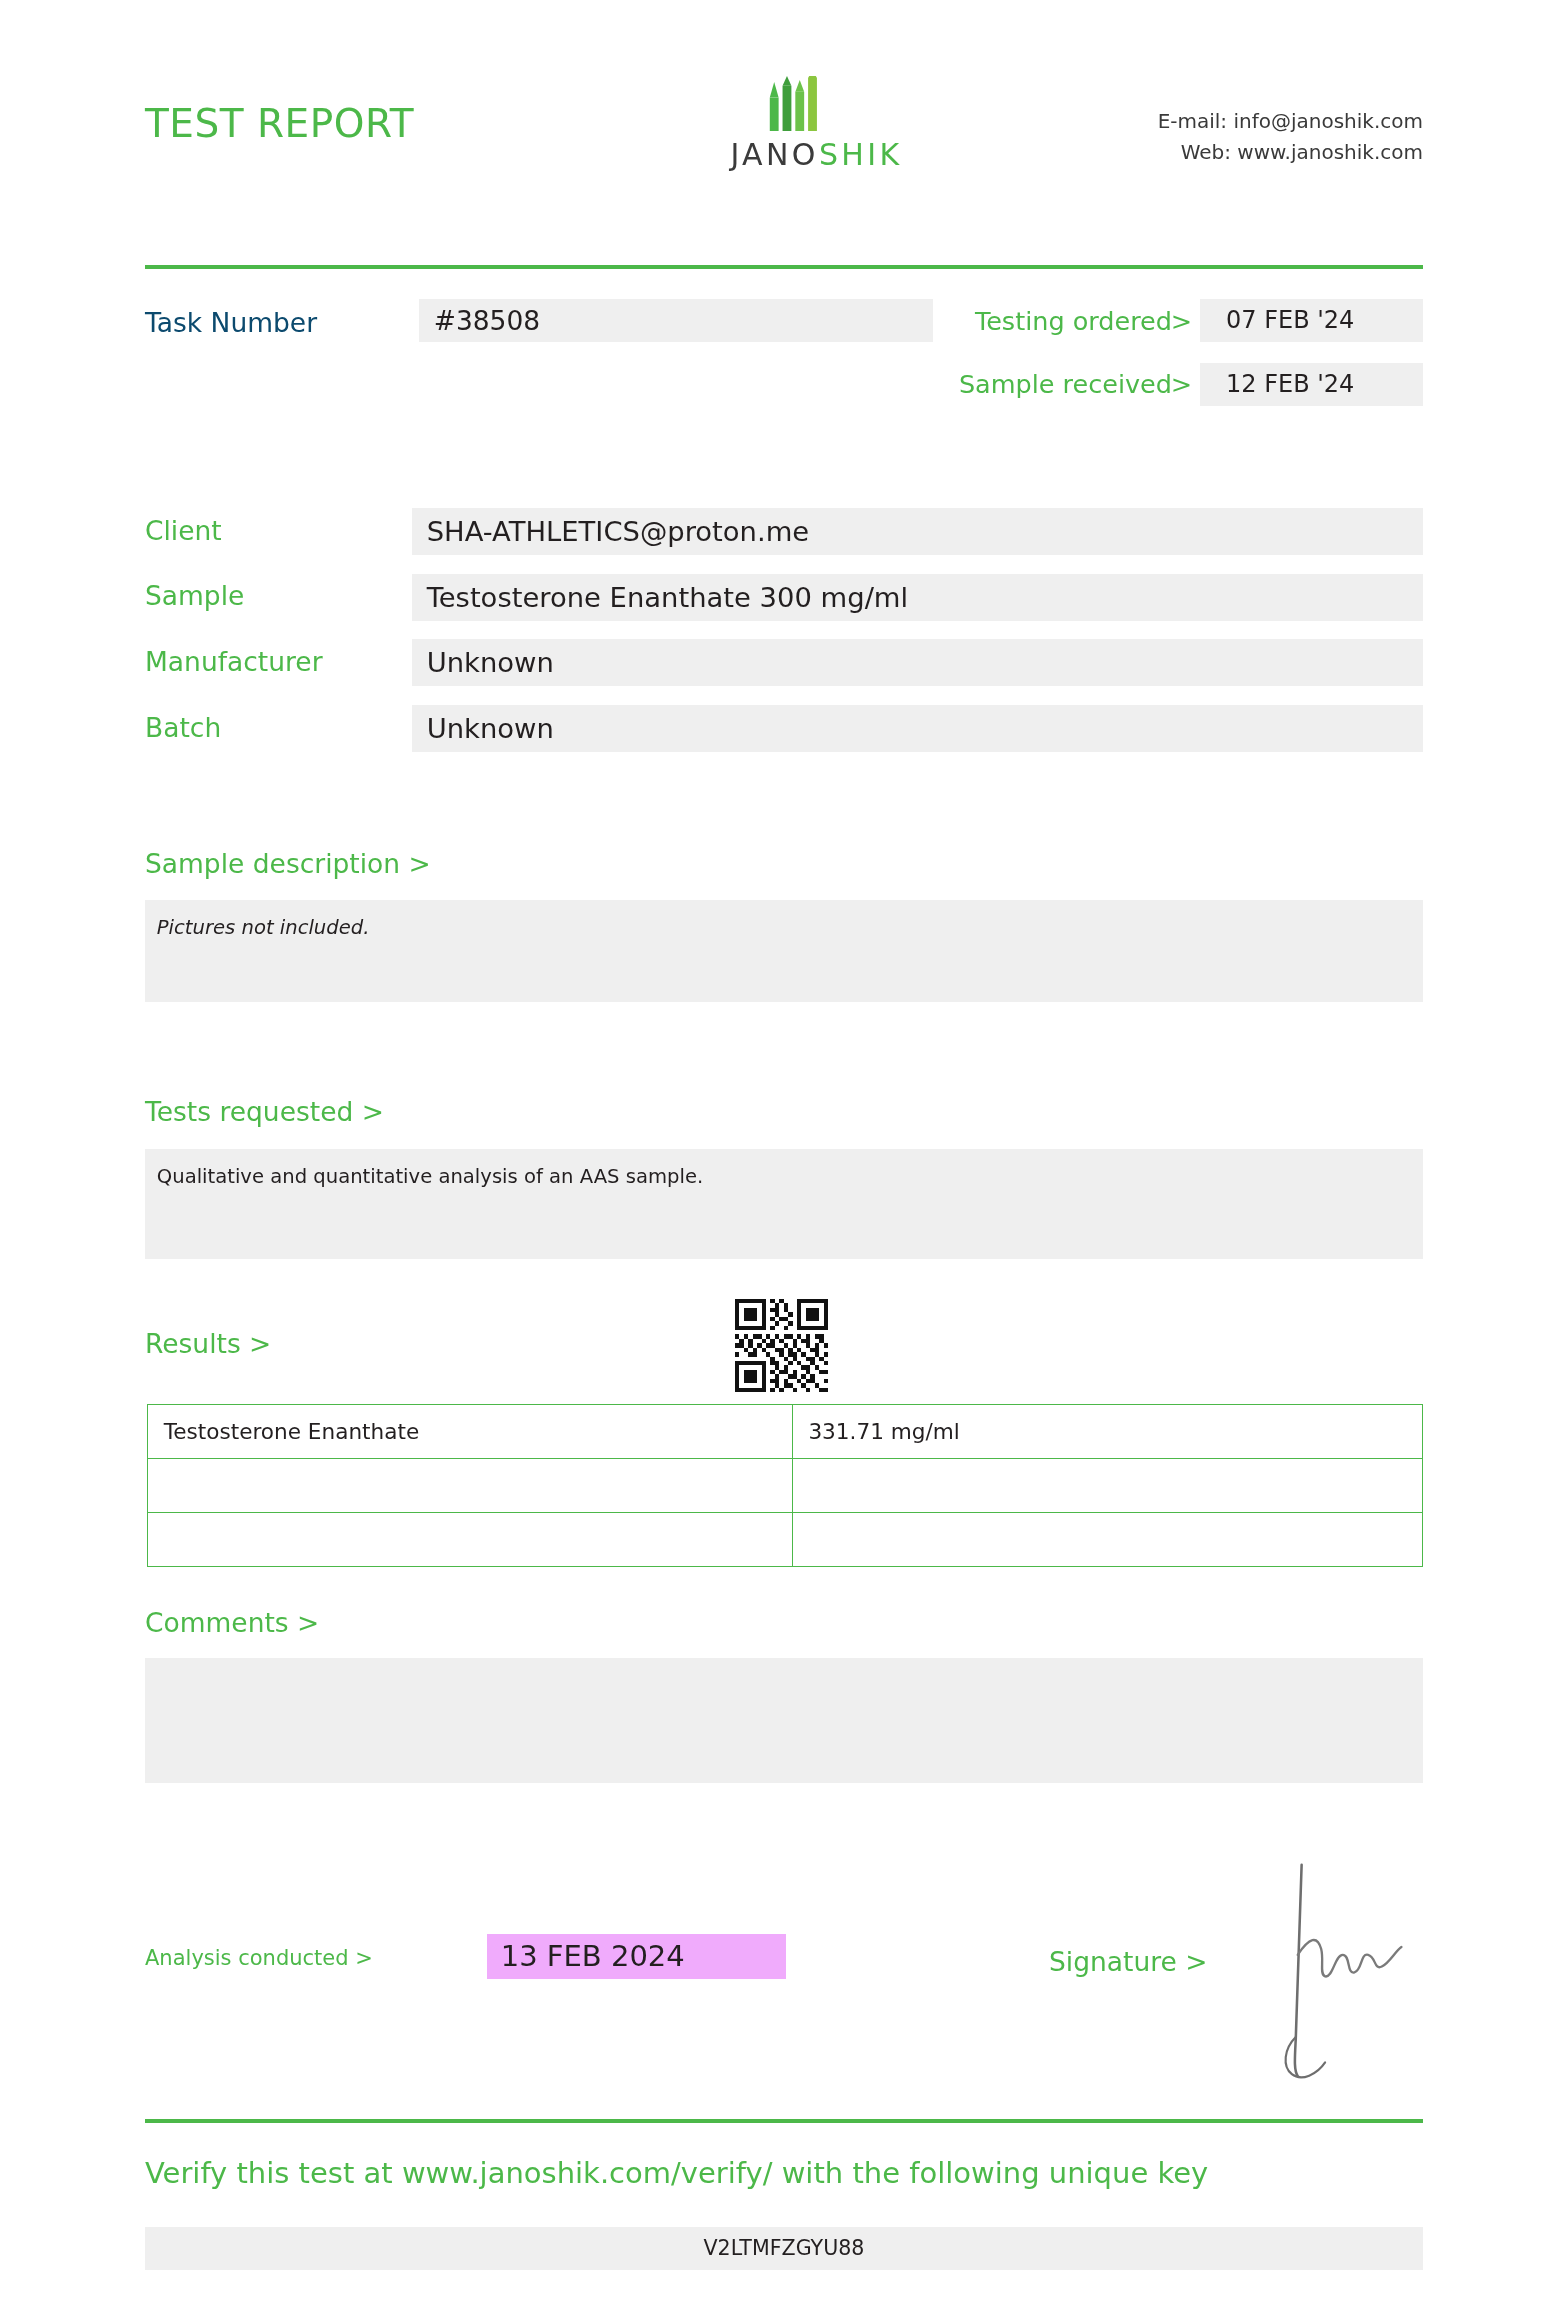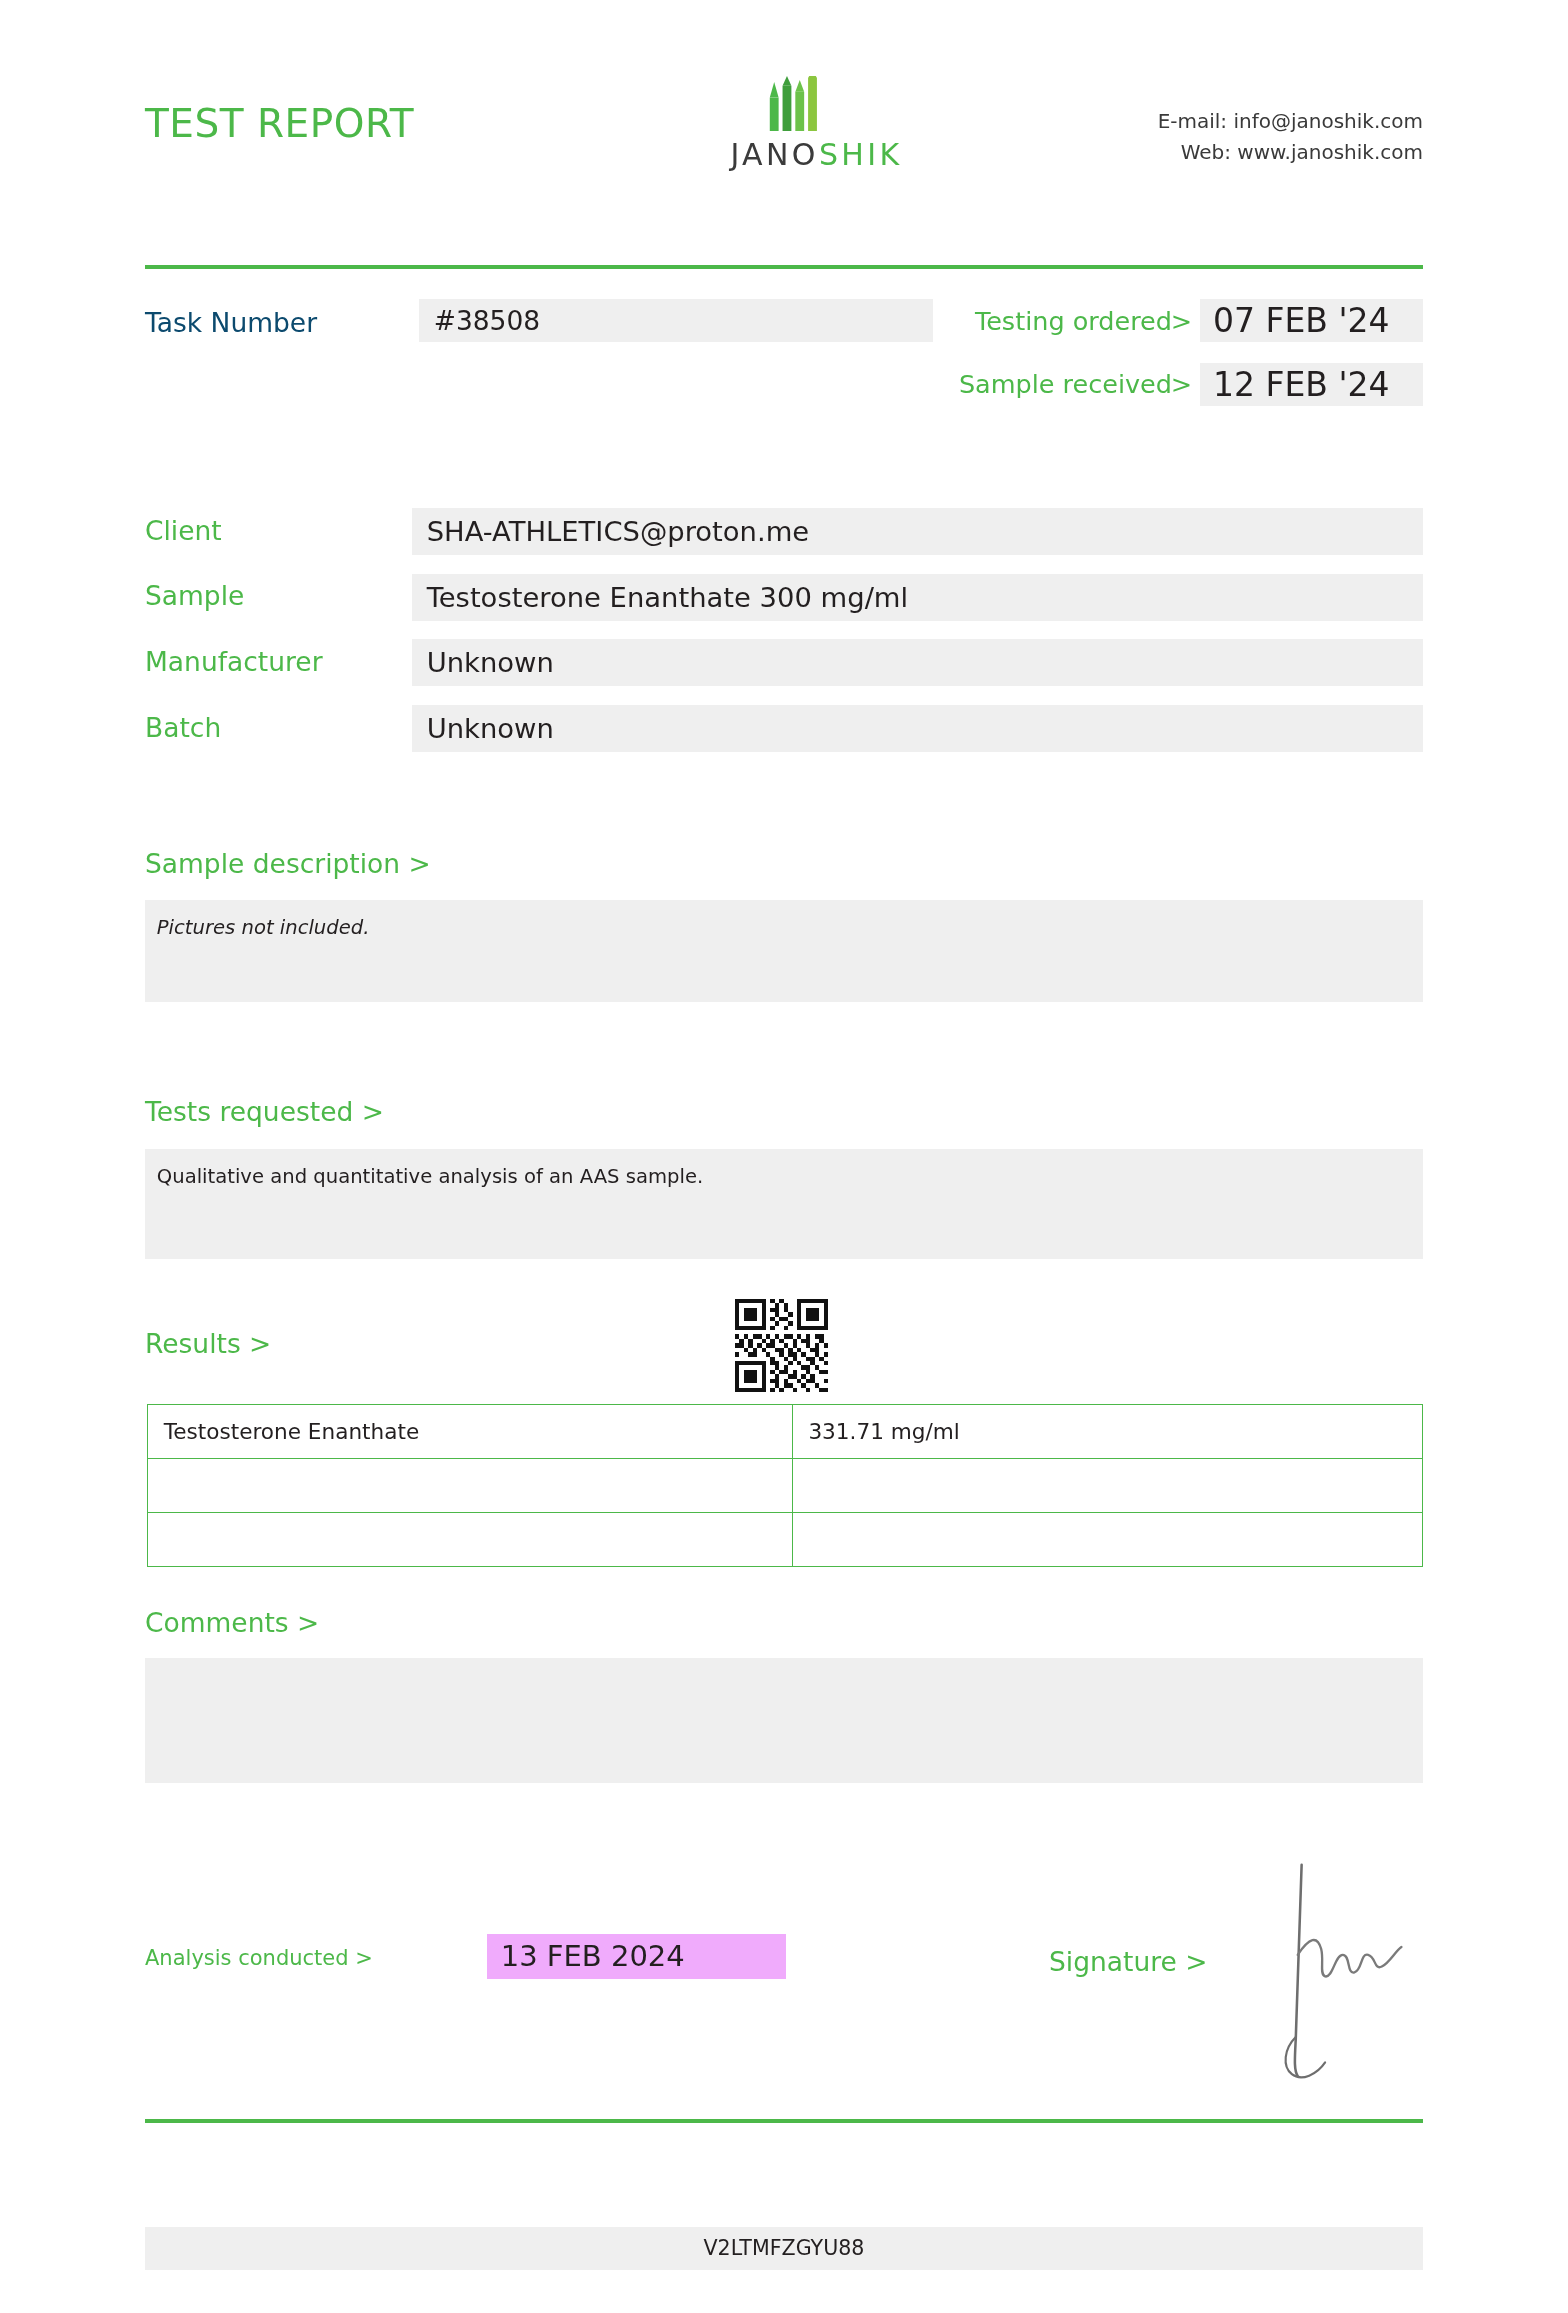--- a/index.html
+++ b/index.html
@@ -143,23 +143,23 @@
     color: #4cb849;
     font-size: 25.5px;
   }
   .date-value {
     position: absolute;
     right: 0;
     top: 0;
     width: 223px;
     height: 43px;
     background: #efefef;
-    font-size: 33px;
+    font-size: 24px;
     line-height: 43px;
-    padding-left: 13px;
+    padding-left: 26px;
     box-sizing: border-box;
   }
 
   
   .info {
     position: absolute;
     left: 145px;
     top: 508px;
     width: 1278px;
   }
@@ -524,16 +524,17 @@
       <path d="M28 8 C26 60 24 120 22 186 C21 206 20 218 24 224" fill="none" stroke="#6e6e6e" stroke-width="2.6" stroke-linecap="round"></path>
       <path d="M24 100 C36 82 44 80 48 94 C51 106 46 120 52 122 C60 124 62 100 70 100
                C78 100 74 120 82 118 C90 116 88 98 96 100 C104 102 102 116 110 112
                C118 108 124 96 130 92" fill="none" stroke="#7a7a7a" stroke-width="2.4" stroke-linecap="round"></path>
       <path d="M22 184 C10 196 8 214 18 222 C28 230 44 222 52 210" fill="none" stroke="#6e6e6e" stroke-width="2.2" stroke-linecap="round"></path>
     </svg>
   </div>
 
   <div class="rule" id="rule-bottom"></div>
 
+  <div class="verify">Verify this test at www.janoshik.com/verify/ with the following unique key</div>
   <div class="key-box">V2LTMFZGYU88</div>
 
 </div>
 
 
 </body></html>

